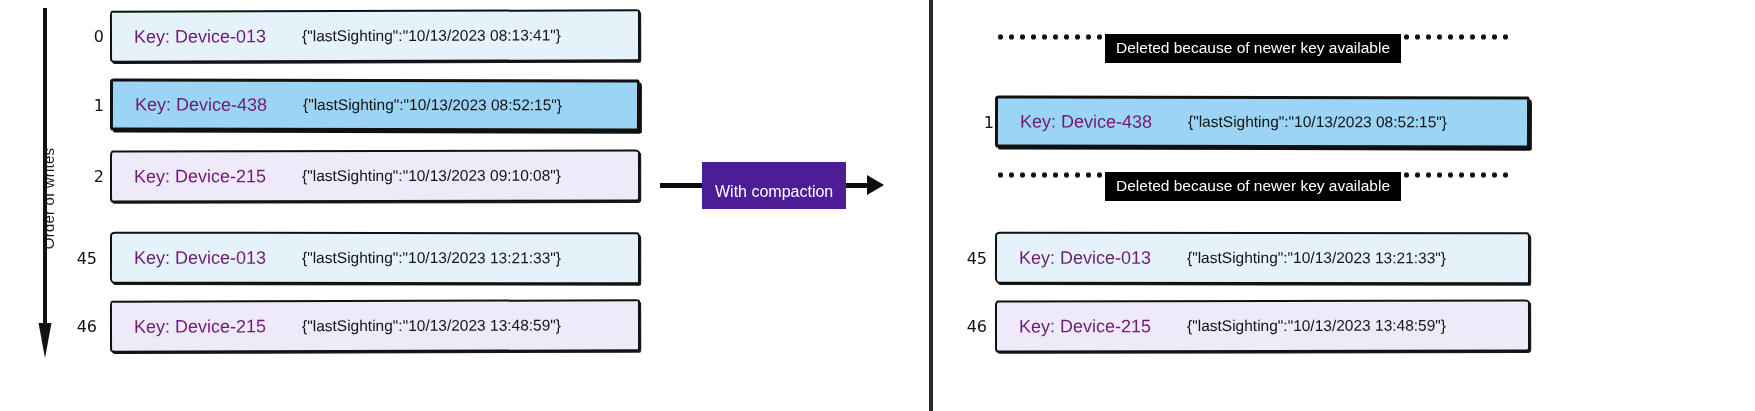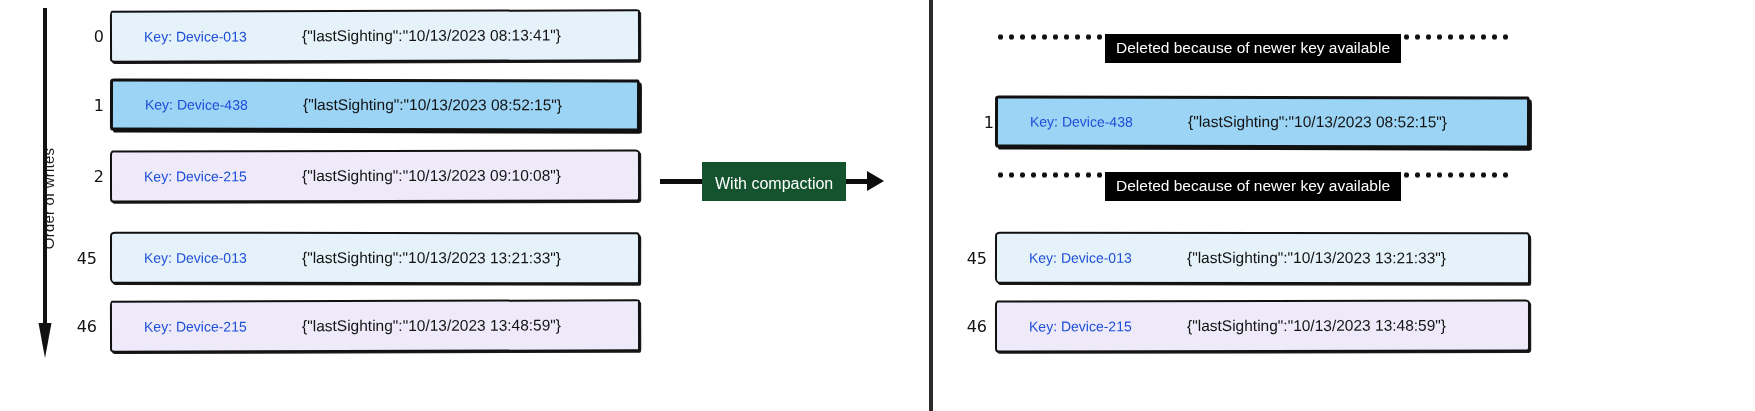--- a/index.html
+++ b/index.html
@@ -69,24 +69,23 @@
 
   
   .box.w1 { border-radius: 2px 4px 2px 5px / 6px 2px 5px 3px; transform: rotate(-0.16deg); }
   .box.w2 { border-radius: 4px 2px 5px 2px / 3px 6px 2px 5px; transform: rotate(0.12deg); }
   .box.w3 { border-radius: 3px 5px 3px 3px / 5px 3px 4px 4px; transform: rotate(-0.1deg); }
   .box.w4 { border-radius: 5px 3px 2px 4px / 4px 5px 3px 6px; transform: rotate(0.08deg); }
 
   .box .k {
     position: absolute;
     left: 22px;
-    font-size: 14px;
-    color: #1d4ed8;
-    white-space: nowrap;
-    margin-left: 10px;
+    font-size: 18px;
+    color: #701a75;
+    white-space: nowrap;
   }
   .box .v {
     position: absolute;
     font-size: 15.5px;
     color: #141414;
     white-space: nowrap;
   }
 
   
   .divider {
@@ -94,24 +93,24 @@
     top: 0;
     width: 3.5px;
     height: 411px;
     background: #2b2b2b;
   }
 
   
   .comp-wrap { position: absolute; display: flex; align-items: center; }
   .comp-line { width: 42px; height: 4.5px; background: #0d0d0d; }
   .comp-chip {
-    background: #14532d;
+    background: #4c1d95;
     color: #ffffff;
     font-size: 16px;
-    padding: 14px 13px 8px 13px;
+    padding: 22px 13px 8px 13px;
     white-space: nowrap;
     line-height: 1.05;
   }
   .comp-tail { width: 22px; height: 4.5px; background: #0d0d0d; }
   .comp-head {
     width: 0; height: 0;
     border-top: 10px solid transparent;
     border-bottom: 10px solid transparent;
     border-left: 17px solid #0d0d0d;
     margin-left: -1px;

